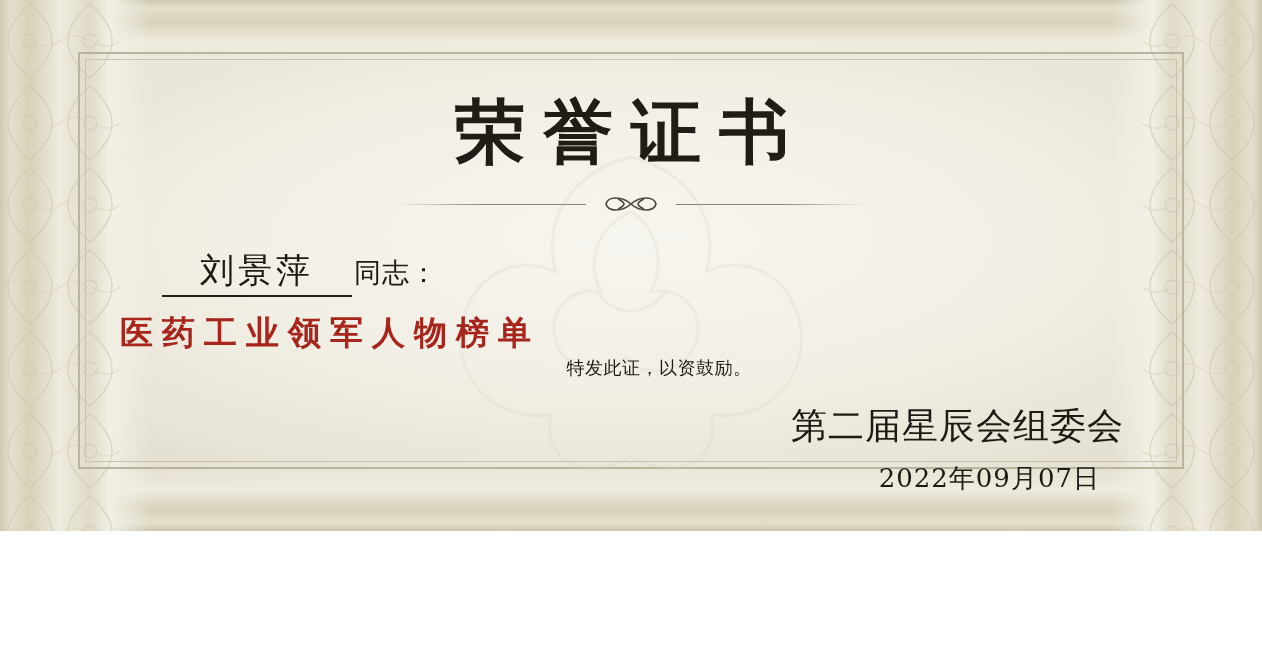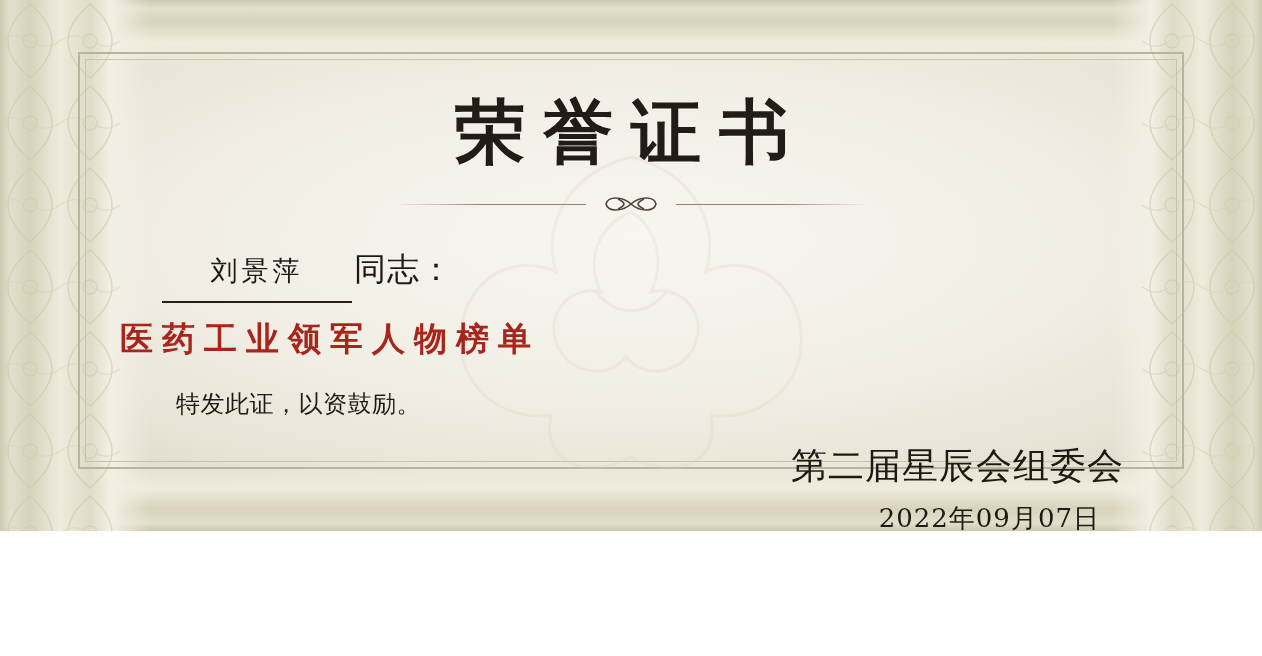--- a/index.html
+++ b/index.html
@@ -132,26 +132,26 @@
     font-size: 27px;
     padding-left: 42px;
     display: flex;
     align-items: baseline;
   }
   .name-blank {
     display: inline-block;
     min-width: 190px;
     text-align: center;
     border-bottom: 2px solid #241f18;
+    font-size: 34px;
+    letter-spacing: 4px;
+    padding-bottom: 1px;
+  }
+  .name-suffix {
     font-size: 27px;
-    letter-spacing: 4px;
-    padding-bottom: 12px;
-  }
-  .name-suffix {
-    font-size: 32px;
     letter-spacing: 1px;
     margin-left: 2px;
   }
 
   .para {
     font-size: 27px;
     line-height: 54px;
     margin-top: 18px;
     letter-spacing: 0.5px;
   }
@@ -160,23 +160,23 @@
   .award {
     color: #a8251c;
     font-family: "DejaVu Serif", "Liberation Serif", serif;
     font-weight: 700;
     font-size: 33px;
     letter-spacing: 9px;
     margin-top: 14px;
   }
 
   .closing {
-    font-size: 24px;
-    margin-top: 26px;
+    font-size: 18px;
     letter-spacing: 0.5px;
+    text-align: center;
   }
   .closing .indent { display: inline-block; width: 56px; }
 
   .signature {
     margin-top: 22px;
     text-align: right;
     padding-right: 18px;
   }
   .sig-org {
     font-size: 36px;

